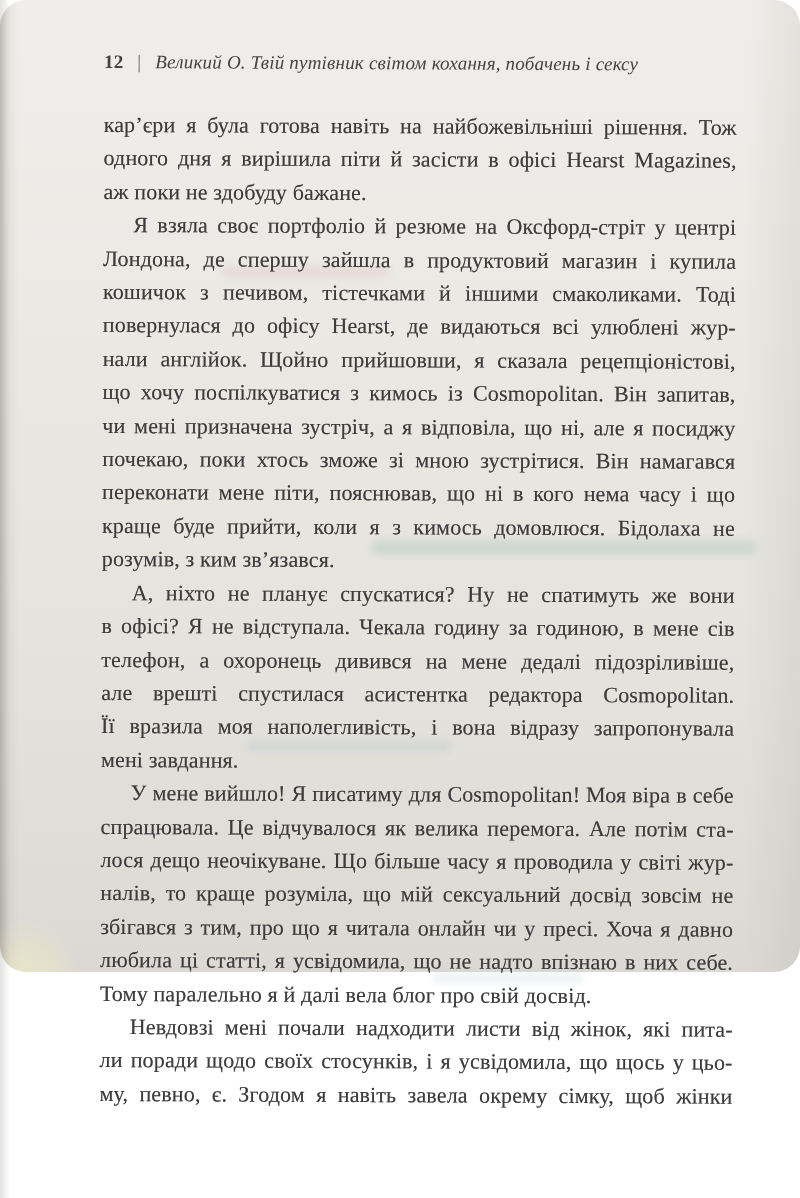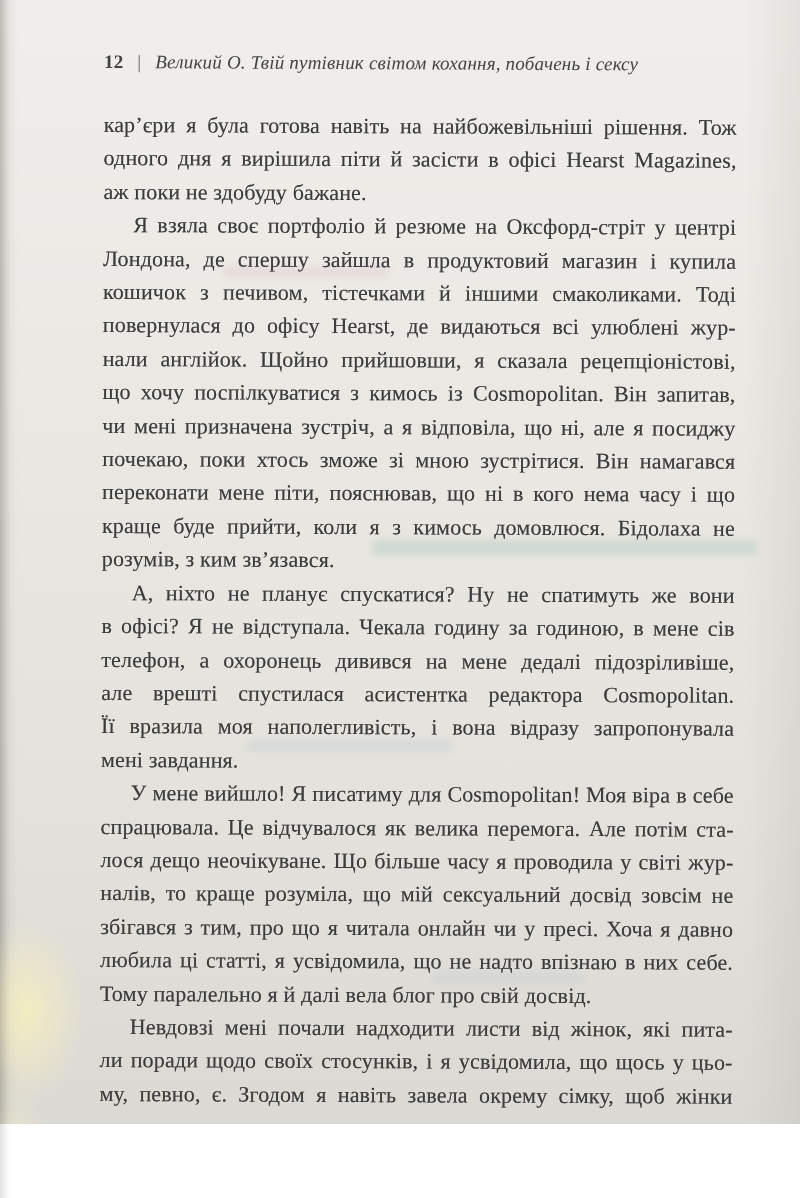--- a/index.html
+++ b/index.html
@@ -3,28 +3,29 @@
 <meta charset="utf-8">
 <style>
   html, body {
     margin: 0; padding: 0;
     width: 800px; height: 1198px;
     overflow: hidden;
     font-family: "Liberation Serif", "DejaVu Serif", serif;
   }
   .page {
     position: relative;
-    width: 800px; height: 1124px;
+    width: 800px; height: 972px;
     background:
       radial-gradient(ellipse 85px 135px at 26px 1012px, rgba(250,242,185,0.75), rgba(250,242,185,0) 70%),
       radial-gradient(ellipse 55px 95px at 8px 1150px, rgba(247,240,198,0.55), rgba(247,240,198,0) 72%),
       linear-gradient(to right, rgba(122,119,112,0.26) 0px, rgba(122,119,112,0.10) 7px, rgba(122,119,112,0) 18px),
       linear-gradient(to left, rgba(118,115,108,0.10) 0px, rgba(118,115,108,0) 55px),
       linear-gradient(to bottom, rgba(255,255,255,0.28) 0%, rgba(255,255,255,0.06) 30%, rgba(118,115,108,0.05) 70%, rgba(118,115,108,0.13) 100%),
       #eae8e3;
+    border-radius: 26px;
   }
   .content {
     position: absolute;
     left: 0; top: 0;
     width: 800px;
     padding: 0 63px 0 104px;
     box-sizing: border-box;
     transform: rotate(0.25deg);
     transform-origin: 104px 60px;
     color: #3c3c3c;

